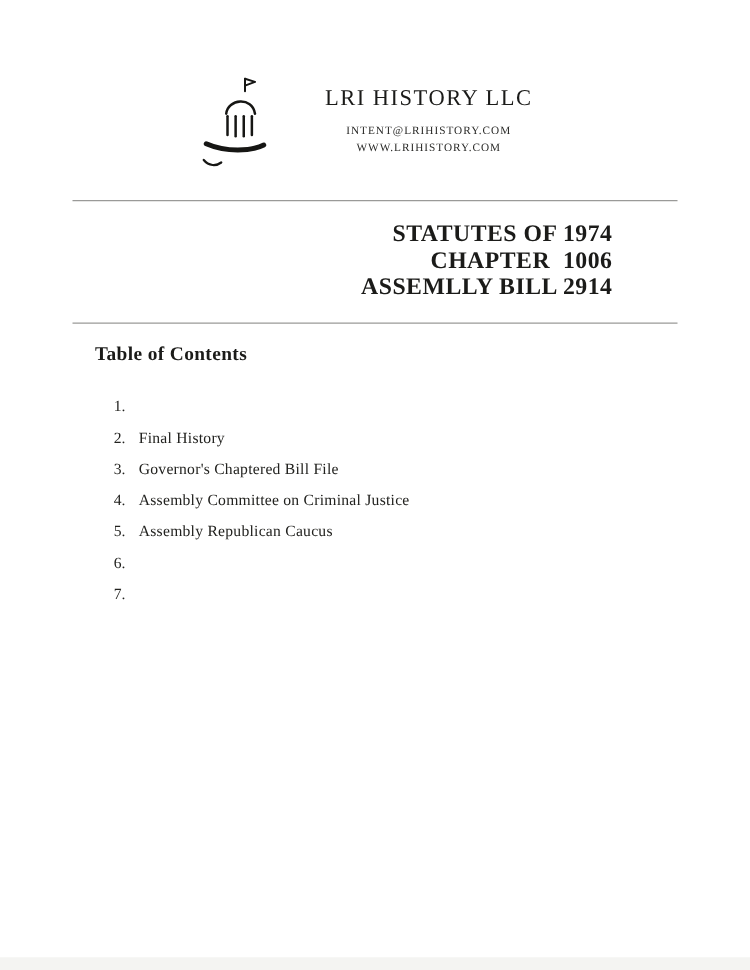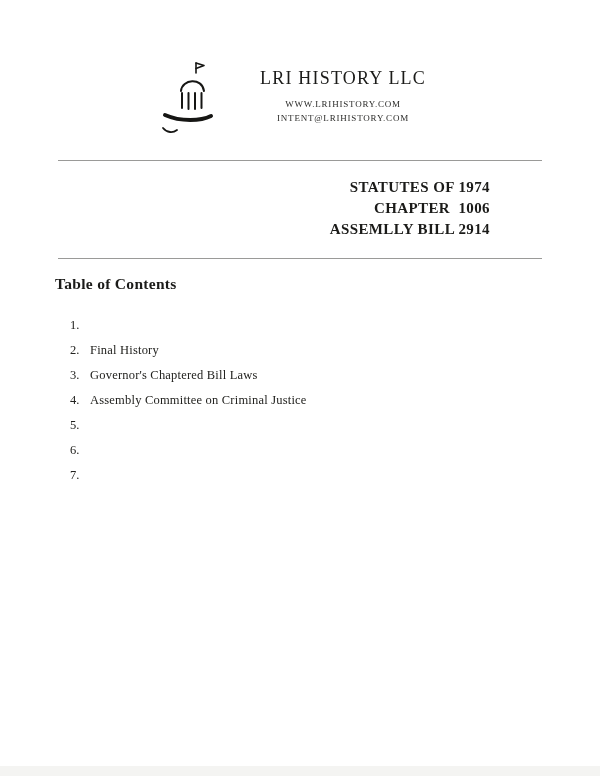--- a/index.html
+++ b/index.html
@@ -62,30 +62,30 @@
   .rule-2 { margin-top: 18px; }
 
   
   .doc-info {
     text-align: right;
     padding-right: 110px;
     margin-top: 16px;
   }
   .doc-line {
     font-weight: bold;
-    font-size: 15px;
+    font-size: 19px;
     line-height: 21px;
     letter-spacing: 0.4px;
     white-space: pre;
     color: #1b1b19;
   }
 
   
   .toc {
-    padding-left: 55px;
+    padding-left: 76px;
     margin-top: 16px;
   }
   .toc-title {
     font-weight: bold;
     font-size: 15.5px;
     letter-spacing: 0.3px;
     margin-bottom: 20px;
     color: #1b1b19;
   }
   .toc-list {
@@ -126,22 +126,22 @@
         <path d="M38 33 L38 49" stroke="#161614" stroke-width="2" stroke-linecap="round"></path>
         <path d="M44.5 33 L44.5 48" stroke="#161614" stroke-width="2" stroke-linecap="round"></path>
 
         <path d="M8 55 C24 62 44 61 54 56" stroke="#161614" stroke-width="4" stroke-linecap="round"></path>
 
         <path d="M6 68 C10 73 16 73 20 70" stroke="#161614" stroke-width="1.8" stroke-linecap="round"></path>
       </svg>
     </div>
     <div class="header-text">
       <div class="company-name">LRI HISTORY LLC</div>
+      <div class="contact-line">INTENT@LRIHISTORY.COM</div>
       <div class="contact-line">WWW.LRIHISTORY.COM</div>
-      <div class="contact-line">INTENT@LRIHISTORY.COM</div>
     </div>
   </div>
 
   <hr class="rule rule-1">
 
   <div class="doc-info">
     <div class="doc-line">STATUTES OF 1974</div>
     <div class="doc-line">CHAPTER  1006</div>
     <div class="doc-line">ASSEMLLY BILL 2914</div>
   </div>
@@ -155,30 +155,31 @@
     <span class="toc-num">1.</span>
   </div>
 
   <div class="toc-item">
     <span class="toc-num">2.</span>
     <span class="toc-text">Final History</span>
   </div>
 
   <div class="toc-item">
     <span class="toc-num">3.</span>
-    <span class="toc-text">Governor's Chaptered Bill Laws</span>
+    <span class="toc-text">Governor's Chaptered Bill File</span>
   </div>
 
   <div class="toc-item">
     <span class="toc-num">4.</span>
     <span class="toc-text">Assembly Committee on Criminal Justice</span>
   </div>
 
   <div class="toc-item">
     <span class="toc-num">5.</span>
+    <span class="toc-text">Assembly Republican Caucus</span>
   </div>
 
   <div class="toc-item">
     <span class="toc-num">6.</span>
   </div>
 
   <div class="toc-item">
     <span class="toc-num">7.</span>
   </div>
 </div>

